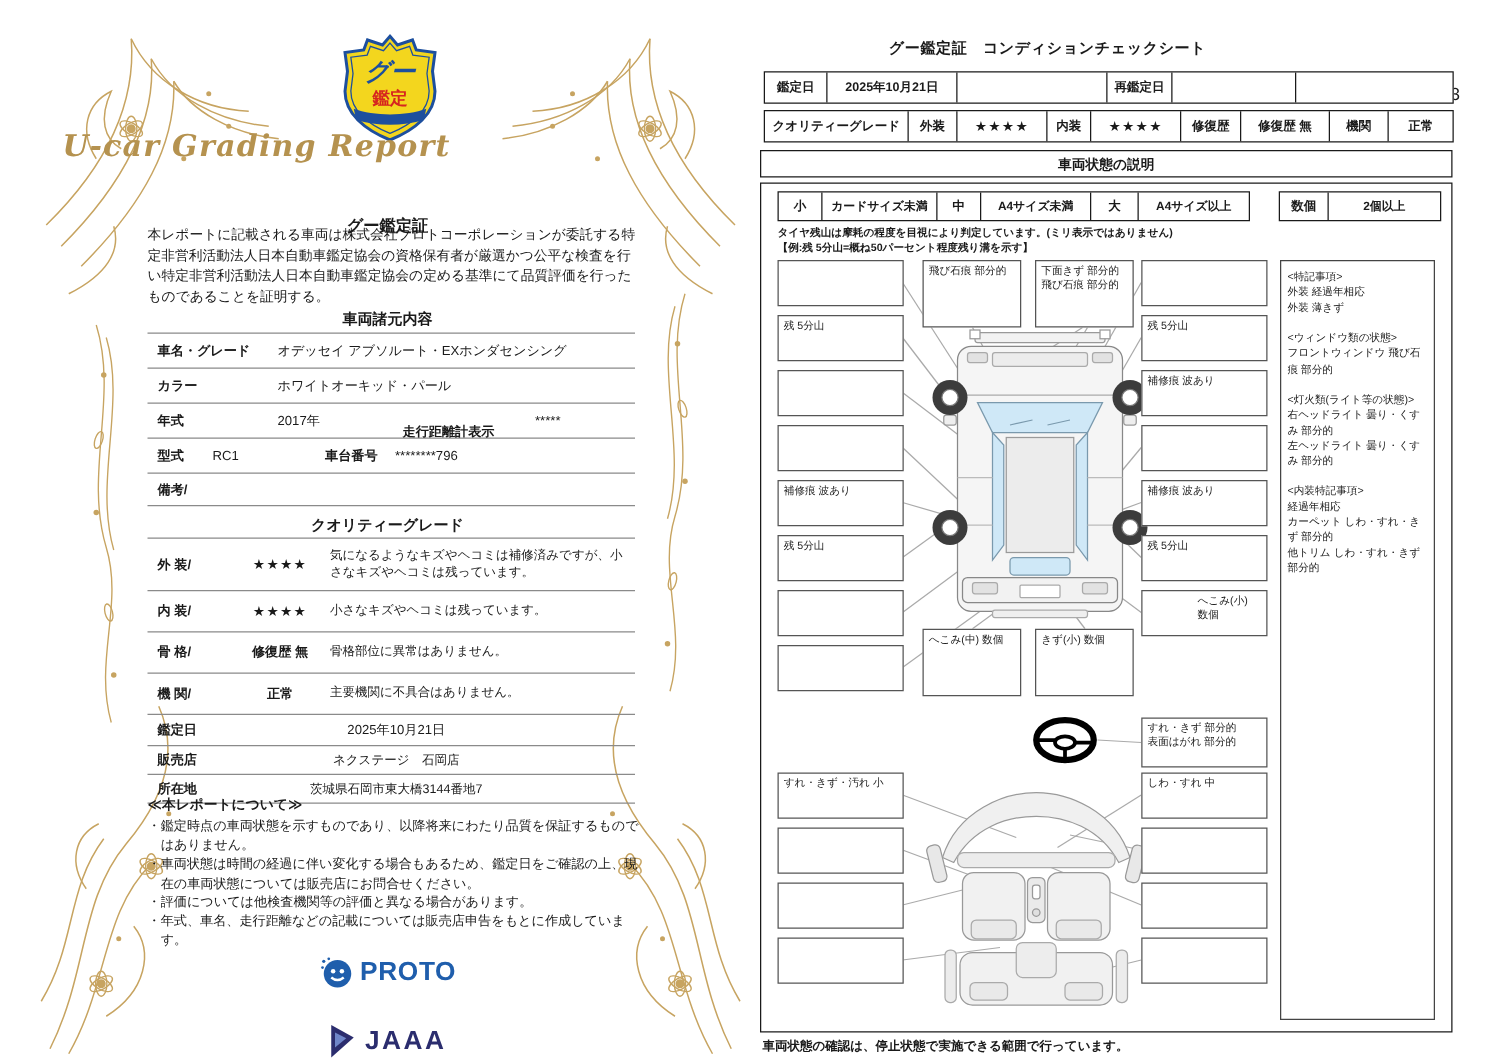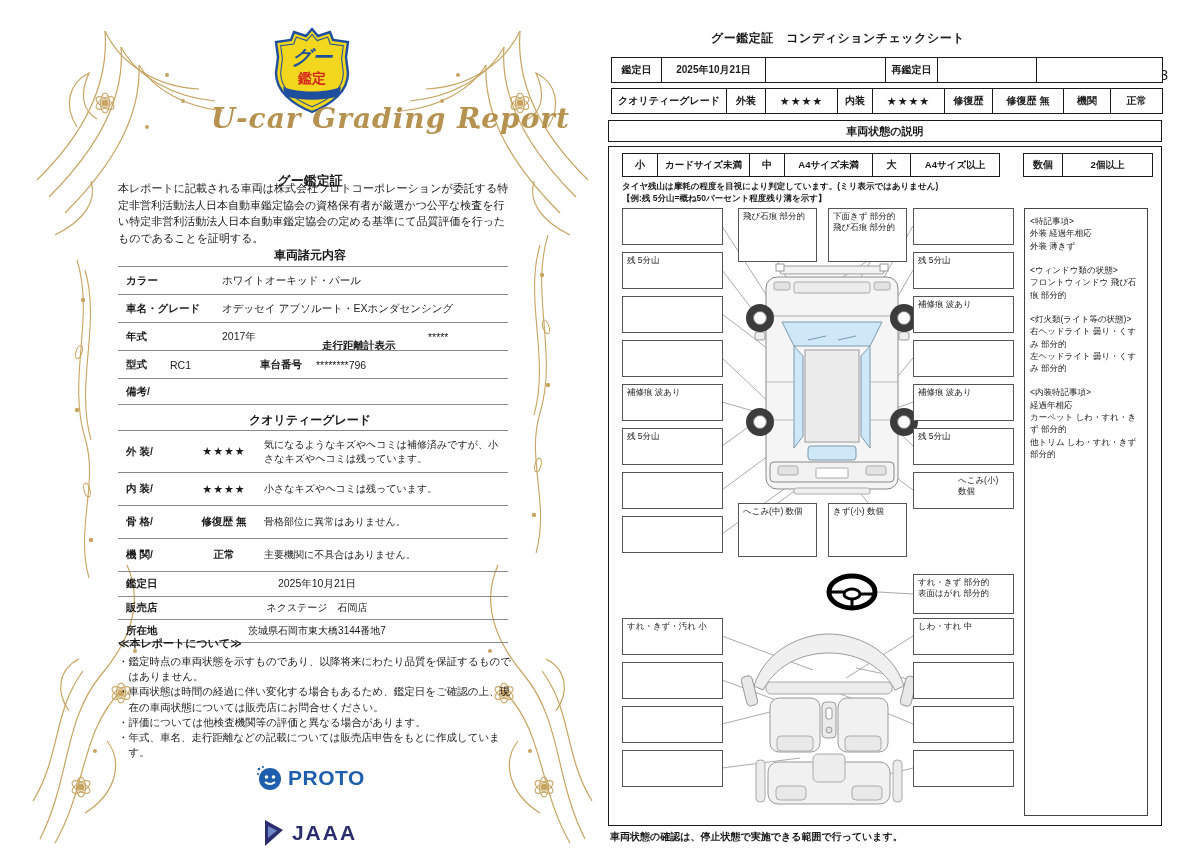--- a/index.html
+++ b/index.html
@@ -23,23 +23,23 @@
   .abox{position:absolute;border:1px solid #555;background:#fff;font-size:8.5px;line-height:1.35;
     padding:2px 4px;box-sizing:border-box;z-index:2;overflow:hidden;}
   .notes{position:absolute;left:1024px;top:208px;width:124px;height:608px;border:1.2px solid #444;
     box-sizing:border-box;background:#fff;padding:6px 5px;font-size:8.5px;line-height:1.45;z-index:2;}
   .np-line{min-height:12px;}
   .sheet-footer{position:absolute;left:610px;top:830px;font-size:10px;font-weight:bold;}
   .carsvg{position:absolute;left:608px;top:120px;z-index:1;}
   
   .goldsvg{position:absolute;left:25px;top:5px;z-index:0;}
   .badge{position:absolute;left:270px;top:27px;z-index:2;}
-  .rtitle{position:absolute;left:50px;top:102px;width:520px;text-align:right;z-index:2;
+  .rtitle{position:absolute;left:50px;top:102px;width:520px;text-align:left;z-index:2;
     font-family:"DejaVu Serif","Liberation Serif",serif;font-style:italic;font-weight:bold;
-    font-size:28px;color:#b5924f;letter-spacing:1px;}
+    font-size:24px;color:#b5924f;letter-spacing:1px;}
   .ctitle{position:absolute;left:60px;top:172px;width:500px;text-align:center;
     font-size:13px;font-weight:bold;z-index:2;}
   .intro{position:absolute;left:118px;top:180px;width:393px;font-size:11px;line-height:1.5;z-index:2;}
   .secttl{position:absolute;left:60px;width:500px;text-align:center;font-size:12px;font-weight:bold;z-index:2;}
   .ltable{position:absolute;left:118px;width:390px;border-bottom:1px solid #8a8a8a;z-index:2;background:transparent;}
   .lrow{display:flex;align-items:center;border-top:1px solid #8a8a8a;box-sizing:border-box;
     padding-left:8px;font-size:10.5px;position:relative;}
   .slabel{font-weight:bold;white-space:nowrap;}
   .glabel{width:58px;font-weight:bold;white-space:nowrap;}
   .gval{width:80px;text-align:center;font-weight:bold;white-space:nowrap;}
@@ -124,26 +124,26 @@
     </svg>
 
     <div class="rtitle">U-car Grading Report</div>
     <div class="ctitle">グー鑑定証</div>
     <div class="intro">本レポートに記載される車両は株式会社プロトコーポレーションが委託する特定非営利活動法人日本自動車鑑定協会の資格保有者が厳選かつ公平な検査を行い特定非営利活動法人日本自動車鑑定協会の定める基準にて品質評価を行ったものであることを証明する。</div>
 
     <div class="secttl" style="top:247px;">車両諸元内容</div>
 
     <div class="ltable" style="top:266px;">
       <div class="lrow" style="height:28px;">
+        <span class="slabel" style="width:96px;">車名・グレード</span>
+        <span>オデッセイ アブソルート・EXホンダセンシング</span>
+      </div>
+      <div class="lrow" style="height:28px;">
         <span class="slabel" style="width:96px;">カラー</span>
         <span>ホワイトオーキッド・パール</span>
-      </div>
-      <div class="lrow" style="height:28px;">
-        <span class="slabel" style="width:96px;">車名・グレード</span>
-        <span>オデッセイ アブソルート・EXホンダセンシング</span>
       </div>
       <div class="lrow" style="height:28px;">
         <span class="slabel" style="width:96px;">年式</span>
         <span style="width:100px;">2017年</span>
         <span class="slabel" style="width:106px;margin-top:18px;">走行距離計表示</span>
         <span>*****</span>
       </div>
       <div class="lrow" style="height:28px;">
         <span class="slabel" style="width:44px;">型式</span>
         <span style="width:90px;">RC1</span>

